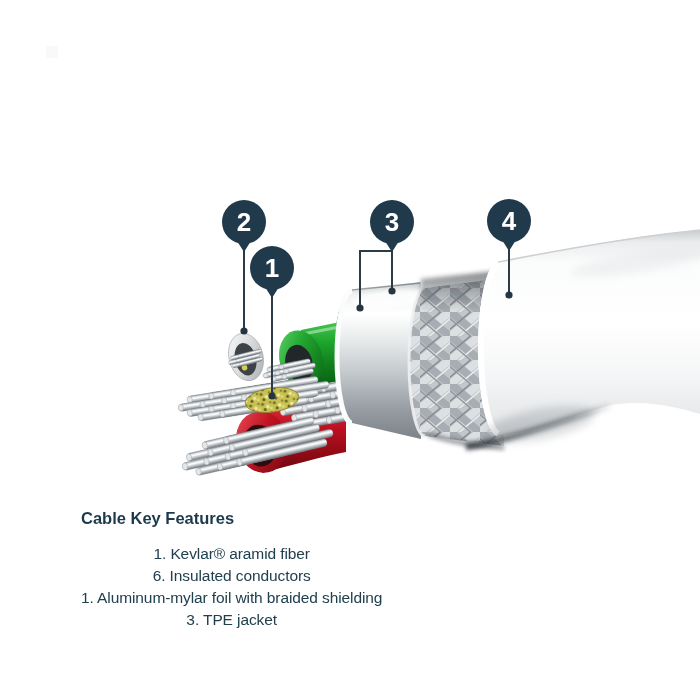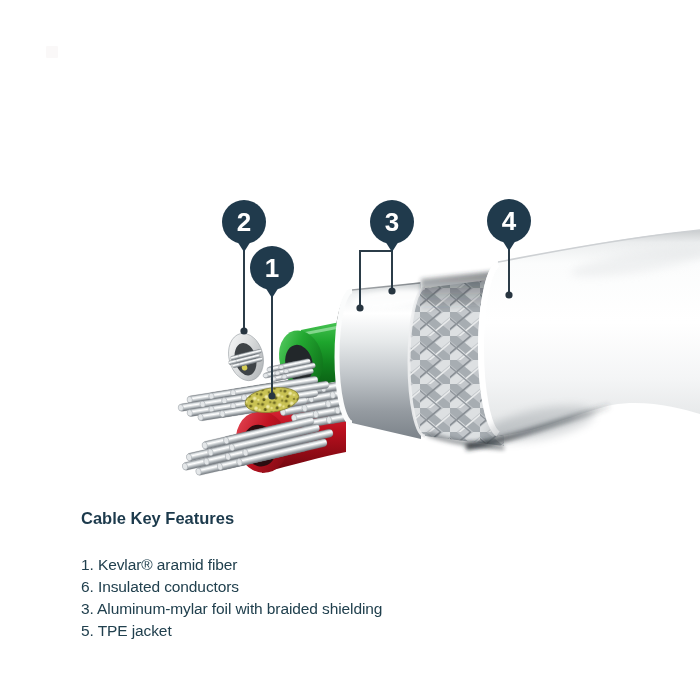--- a/index.html
+++ b/index.html
@@ -1,22 +1,22 @@
 <!DOCTYPE html>
 <html><head>
 <meta charset="utf-8">
 <style>
   html,body{margin:0;padding:0;}
   body{width:700px;height:700px;background:#ffffff;position:relative;overflow:hidden;
        font-family:"Liberation Sans",sans-serif;}
   .logo-ph{position:absolute;left:46px;top:46px;width:12px;height:12px;background:#faf8f8;border-radius:1px;}
   svg.diagram{position:absolute;left:0;top:0;}
   .features{position:absolute;left:81px;top:508px;}
-  .f-title{font:700 16.5px/20px "Liberation Sans",sans-serif;color:#1c3a4c;margin-bottom:26px;}
-  .f-item{font:400 15.5px/22px "Liberation Sans",sans-serif;color:#21404e;letter-spacing:-0.1px;white-space:nowrap;}
+  .f-title{font:700 16.5px/20px "Liberation Sans",sans-serif;color:#1c3a4c;margin-bottom:15px;}
+  .f-item{font:400 15.5px/22px "Liberation Sans",sans-serif;color:#21404e;letter-spacing:-0.1px;white-space:nowrap;text-align:center;}
   .pin-num{font-family:"Liberation Sans",sans-serif;font-weight:700;}
 </style>
 </head>
 <body>
 
 <div class="logo-ph"></div>
 
 <svg class="diagram" width="700" height="700" viewBox="0 0 700 700">
   <defs>
     <linearGradient id="met" x1="0" y1="0" x2="0" y2="1">
@@ -319,15 +319,15 @@
     <circle cx="509" cy="221" r="22" fill="#203a4c"></circle>
     <path d="M 502,240 L 516,240 L 509,251 Z" fill="#203a4c"></path>
     <text class="pin-num" x="509" y="230" font-size="26" fill="#ffffff" text-anchor="middle">4</text>
   </g>
 </svg>
 
 <div class="features">
   <div class="f-title">Cable Key Features</div>
   <div class="f-item">1. Kevlar® aramid fiber</div>
   <div class="f-item">6. Insulated conductors</div>
-  <div class="f-item">3. Aluminum-mylar foil with braided shielding</div>
-  <div class="f-item">5. TPE jacket</div>
+  <div class="f-item">1. Aluminum-mylar foil with braided shielding</div>
+  <div class="f-item">3. TPE jacket</div>
 </div>
 
 </body></html>

